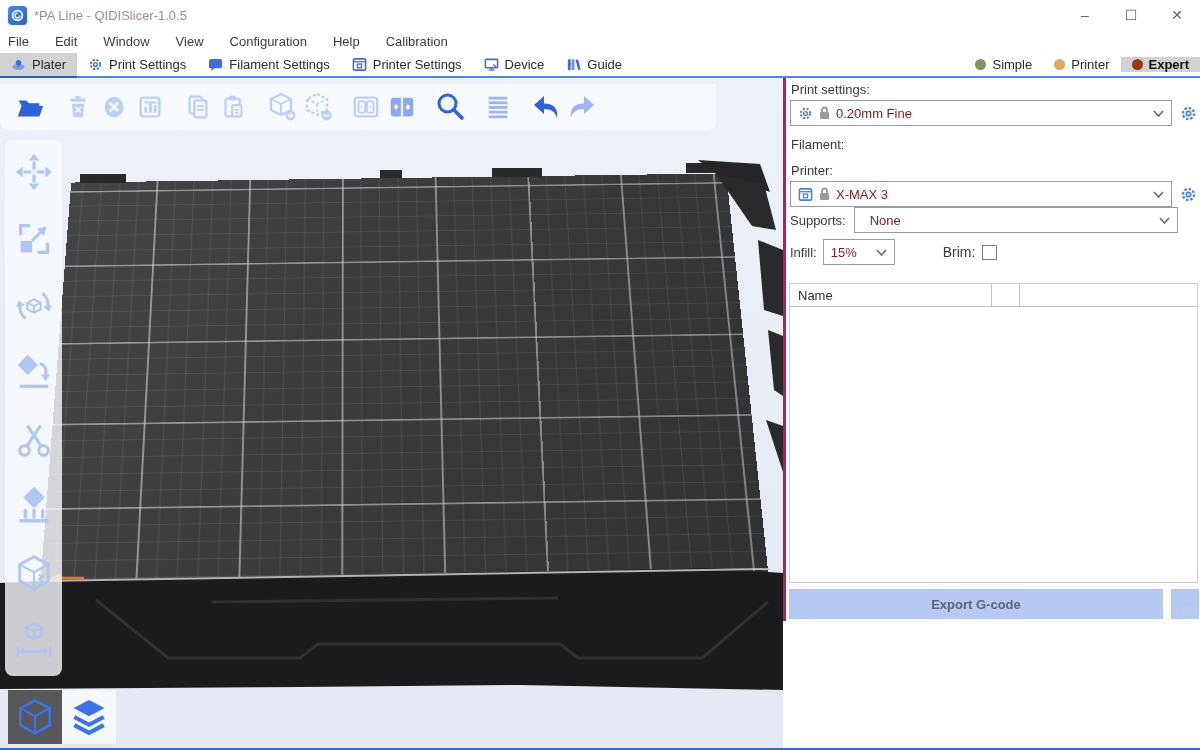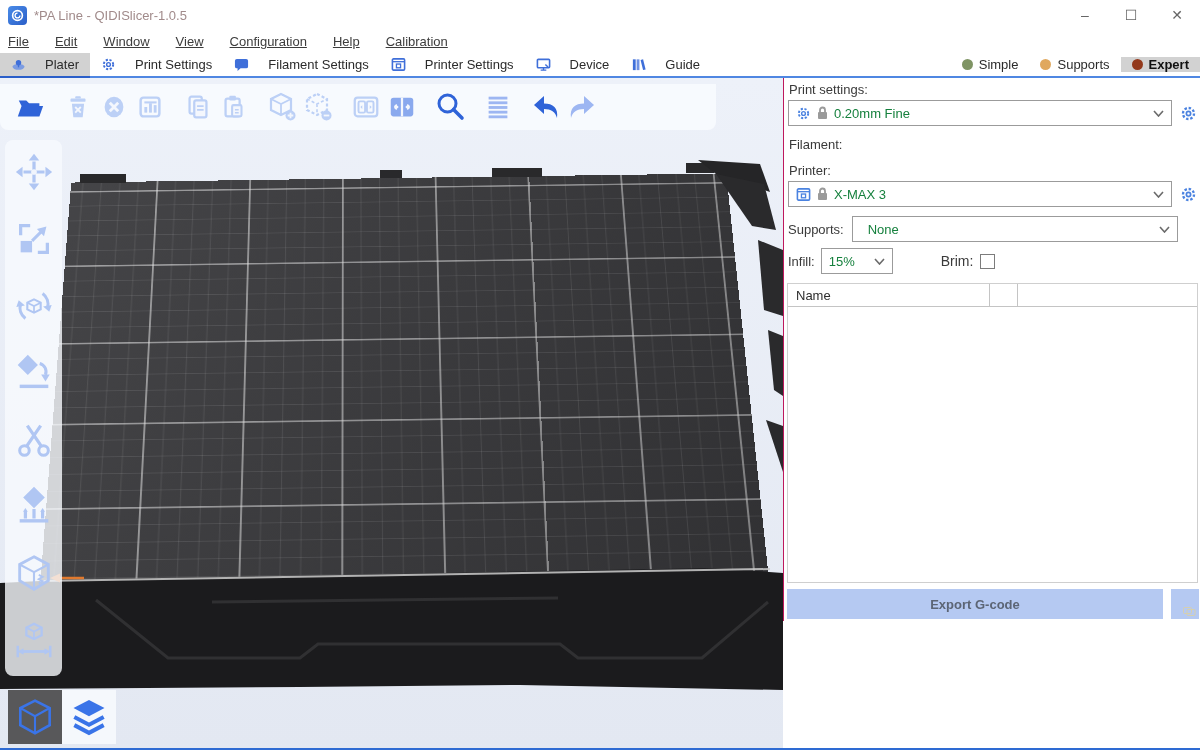--- a/index.html
+++ b/index.html
@@ -13,25 +13,25 @@
   
   .titlebar { height:30px; display:flex; align-items:center; padding-left:8px; background:#fff; }
   .appicon { width:19px; height:19px; border-radius:4px;
     background:linear-gradient(135deg,#4a8ce8,#2a5ec8); display:flex; align-items:center; justify-content:center; margin-right:7px;}
   .title-text { font-size:13px; color:#a18b8b; }
   .wincontrols { margin-left:auto; display:flex; align-items:center; }
   .winbtn { width:46px; height:28px; display:flex; align-items:center; justify-content:center;
             color:#666; font-size:14px; }
   
   .menubar { height:23px; display:flex; align-items:center; padding-left:8px; background:#fff; }
-  .menuitem { font-size:13px; color:#3c3c3c; padding:2px 12px 2px 0; margin-right:14px; cursor:default;text-decoration:underline;}
+  .menuitem { font-size:13px; color:#3c3c3c; padding:2px 12px 2px 0; margin-right:14px; cursor:default;}
   
   .tabbar { height:25px; display:flex; align-items:stretch; background:#fff;
             border-bottom:2px solid #4f87e2; }
-  .tab { display:flex; align-items:center; gap:19px; padding:0 11px; font-size:13px; color:#2b2b2b; }
+  .tab { display:flex; align-items:center; gap:6px; padding:0 11px; font-size:13px; color:#2b2b2b; }
   .tab.active { background:#d2d2d2; box-shadow:0 2px 0 #2b5fc9; }
   .tab svg { flex:none; }
   .modes { margin-left:auto; display:flex; align-items:center; }
   .mode { display:flex; align-items:center; gap:6px; padding:0 11px; font-size:13px; color:#2b2b2b;}
   .mode.active { background:#d2d2d2; font-weight:bold; color:#111; }
   .dot { width:11px; height:11px; border-radius:50%; }
   
   .main { position:absolute; top:78px; left:0; width:1200px; height:670px; }
   .viewport { position:absolute; left:0; top:0; width:783px; height:670px; overflow:hidden;
               background:linear-gradient(#edf1f9,#e3e8f2); }
@@ -61,30 +61,30 @@
     background:rgba(248,250,254,0.80); border-radius:8px;
     display:flex; flex-direction:column; align-items:center; padding-top:10px; gap:23px; }
   .lbtn { width:44px; height:44px; display:flex; align-items:center; justify-content:center; }
   
   .view-switch { position:absolute; left:8px; bottom:4px; display:flex; }
   .vtile { width:54px; height:54px; display:flex; align-items:center; justify-content:center; }
   .vtile.active { background:#58585a; }
   .vtile.light { background:rgba(246,249,253,0.9); }
   
   .sidebar { position:absolute; left:783px; top:0; width:417px; height:543px;
-    background:#fff; border-left:1px solid #be185d; padding:0 2px 0 4px; }
+    background:#fff; border-left:3px solid #be185d; padding:0 2px 0 4px; }
   .sb-label { font-size:13px; color:#3a3a3a; margin:4px 0 3px 1px; }
   .combo-row { display:flex; align-items:center; gap:7px; margin-right:1px; }
   .combo { flex:1; height:23px; border:1px solid #9b9b9b; background:#fff;
-    display:flex; align-items:center; gap:6px; padding:12px 7px; font-size:13px; color:#15803d; }
+    display:flex; align-items:center; gap:6px; padding:12px 7px; font-size:13px; color:#7f1d1d; }
   .combo .chev { margin-left:auto; }
   .gearbtn { width:18px; height:18px; display:flex; align-items:center; justify-content:center; }
   .swatch { width:24px; height:14px; background:#3f76e8; border:1px solid #6f6f6f; flex:none;}
   .row { display:flex; align-items:center; margin-right:20px; }
-  .supports-row { margin-top:9px; }
+  .supports-row { }
   .supports-row .combo { margin-left:8px; }
   .infill-row { margin-top:6px; margin-right:0; }
   .combo.small { flex:none; width:72px; margin-left:6px; }
   .brim-label { font-size:14px; color:#3a3a3a; margin-left:48px; }
   .checkbox { width:15px; height:15px; border:1px solid #7c7c7c; background:#fff; margin-left:7px; }
   .objlist { position:absolute; left:3px; right:2px; top:205px; bottom:38px;
     border:1px solid #cfcfcf; background:#fff; }
   .objlist-header { display:flex; height:23px; border-bottom:1px solid #c4c4c4; font-size:13px; color:#2e2e2e; }
   .col-name { width:202px; border-right:1px solid #c4c4c4; display:flex; align-items:center; padding-left:8px; }
   .col-mid { width:28px; border-right:1px solid #c4c4c4; }
@@ -176,21 +176,21 @@
       </svg>
     <span>Guide</span>
   </div>
   <div class="modes">
     <div class="mode">
       <span class="dot" style="background:#7f9464"></span>
       <span>Simple</span>
     </div>
     <div class="mode">
       <span class="dot" style="background:#e0a85e"></span>
-      <span>Supports</span>
+      <span>Printer</span>
     </div>
     <div class="mode active">
       <span class="dot" style="background:#93391c"></span>
       <span>Expert</span>
     </div>
   </div>
 </div>
 
 <div class="main">
 

